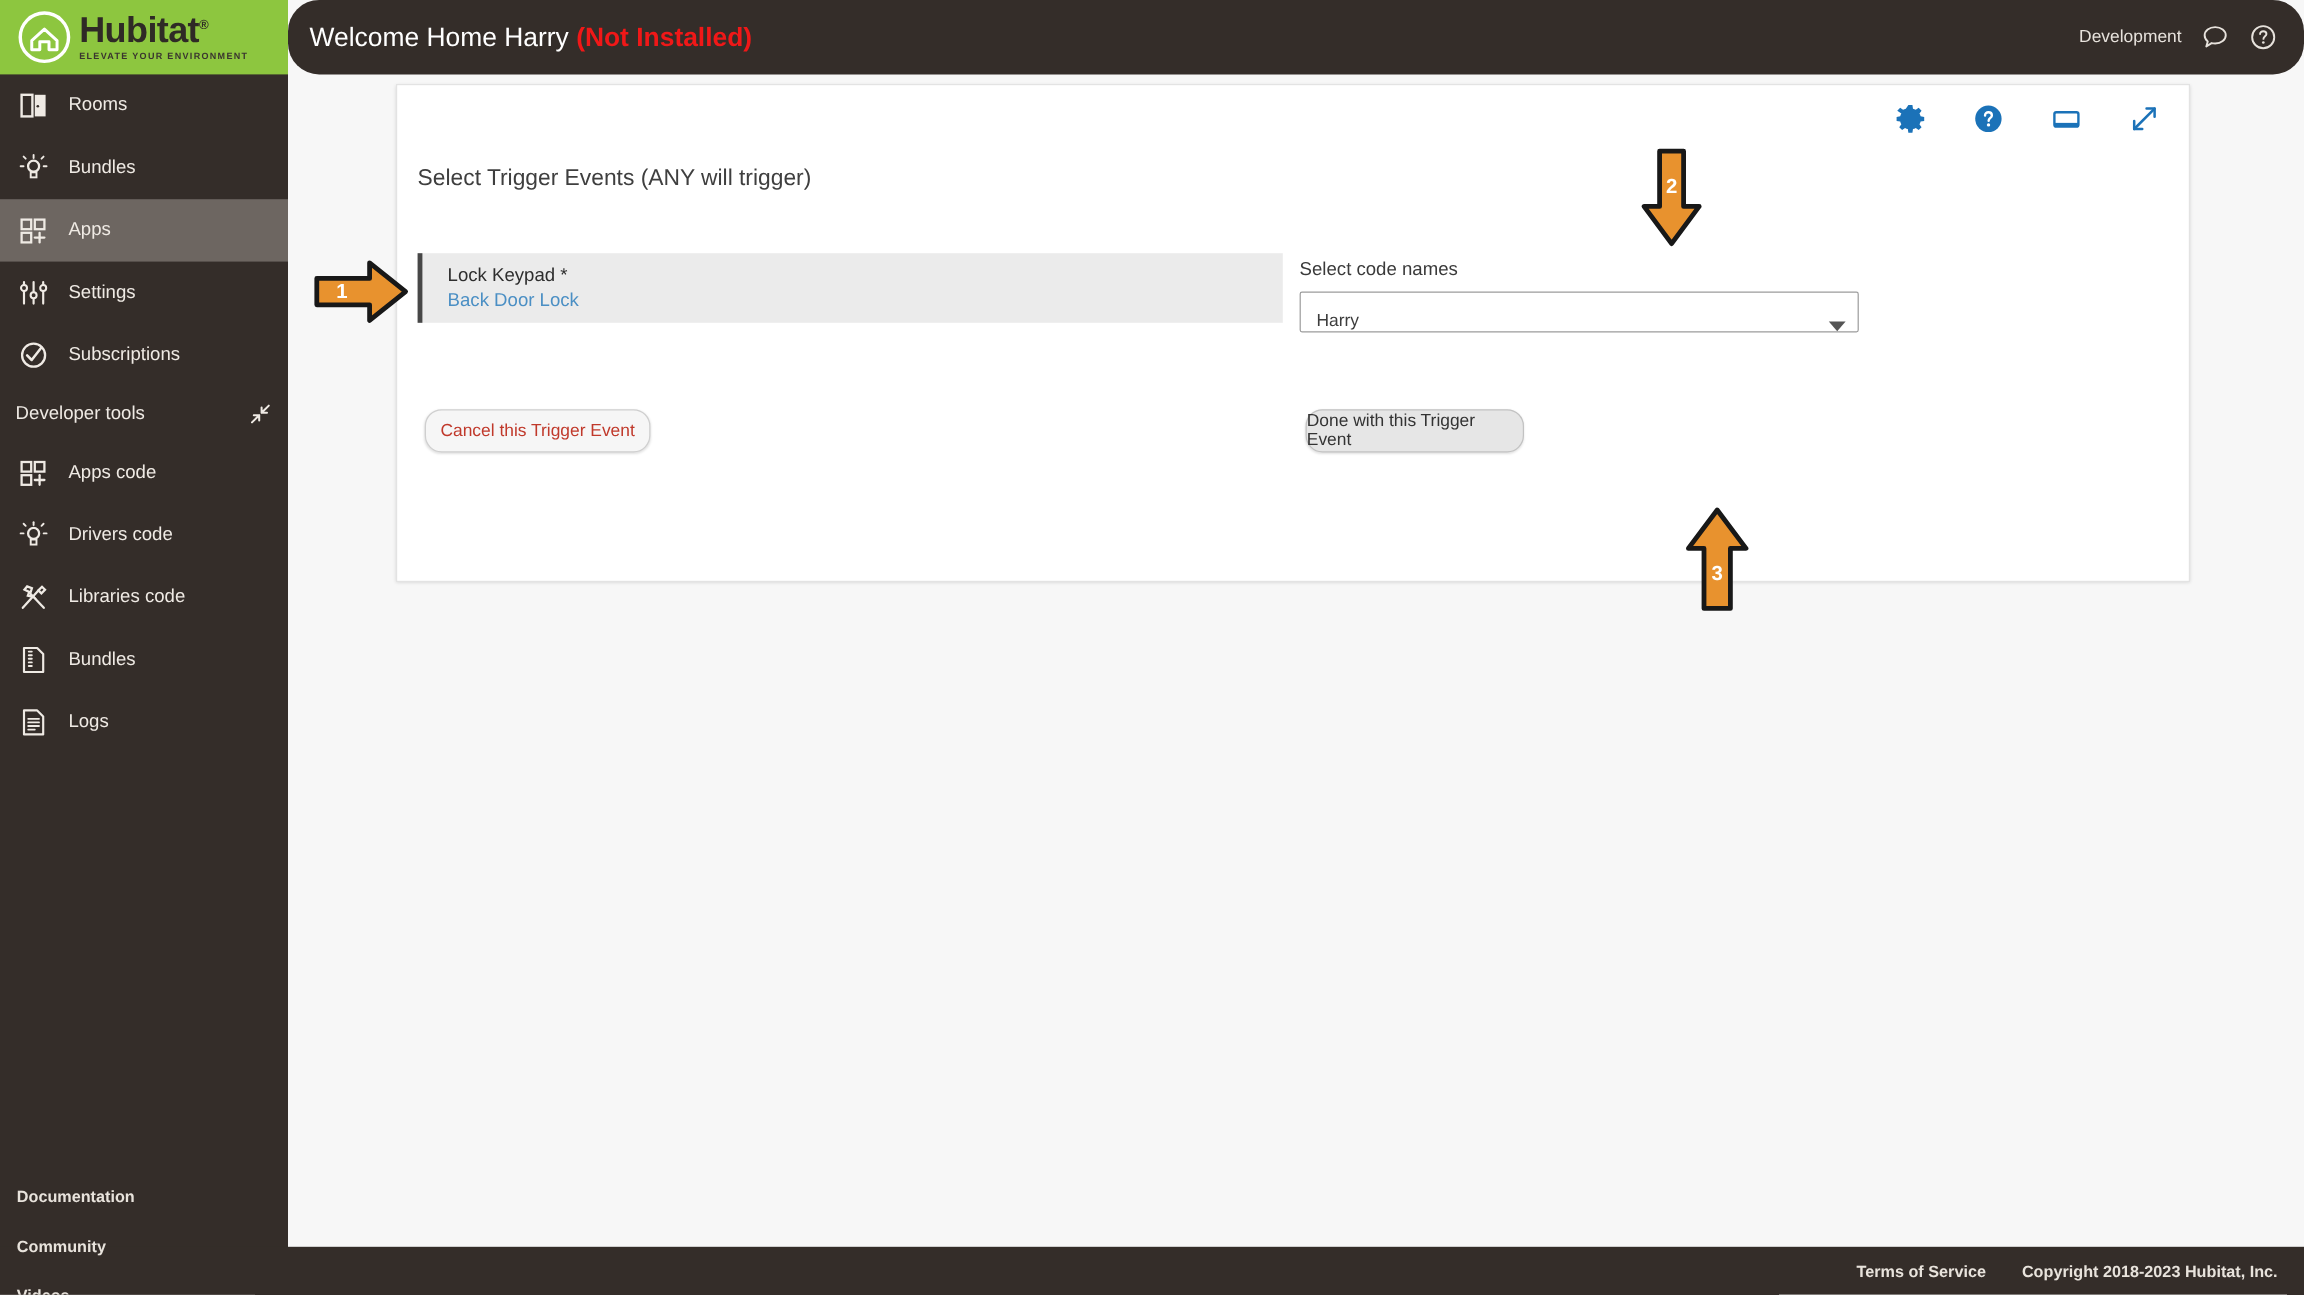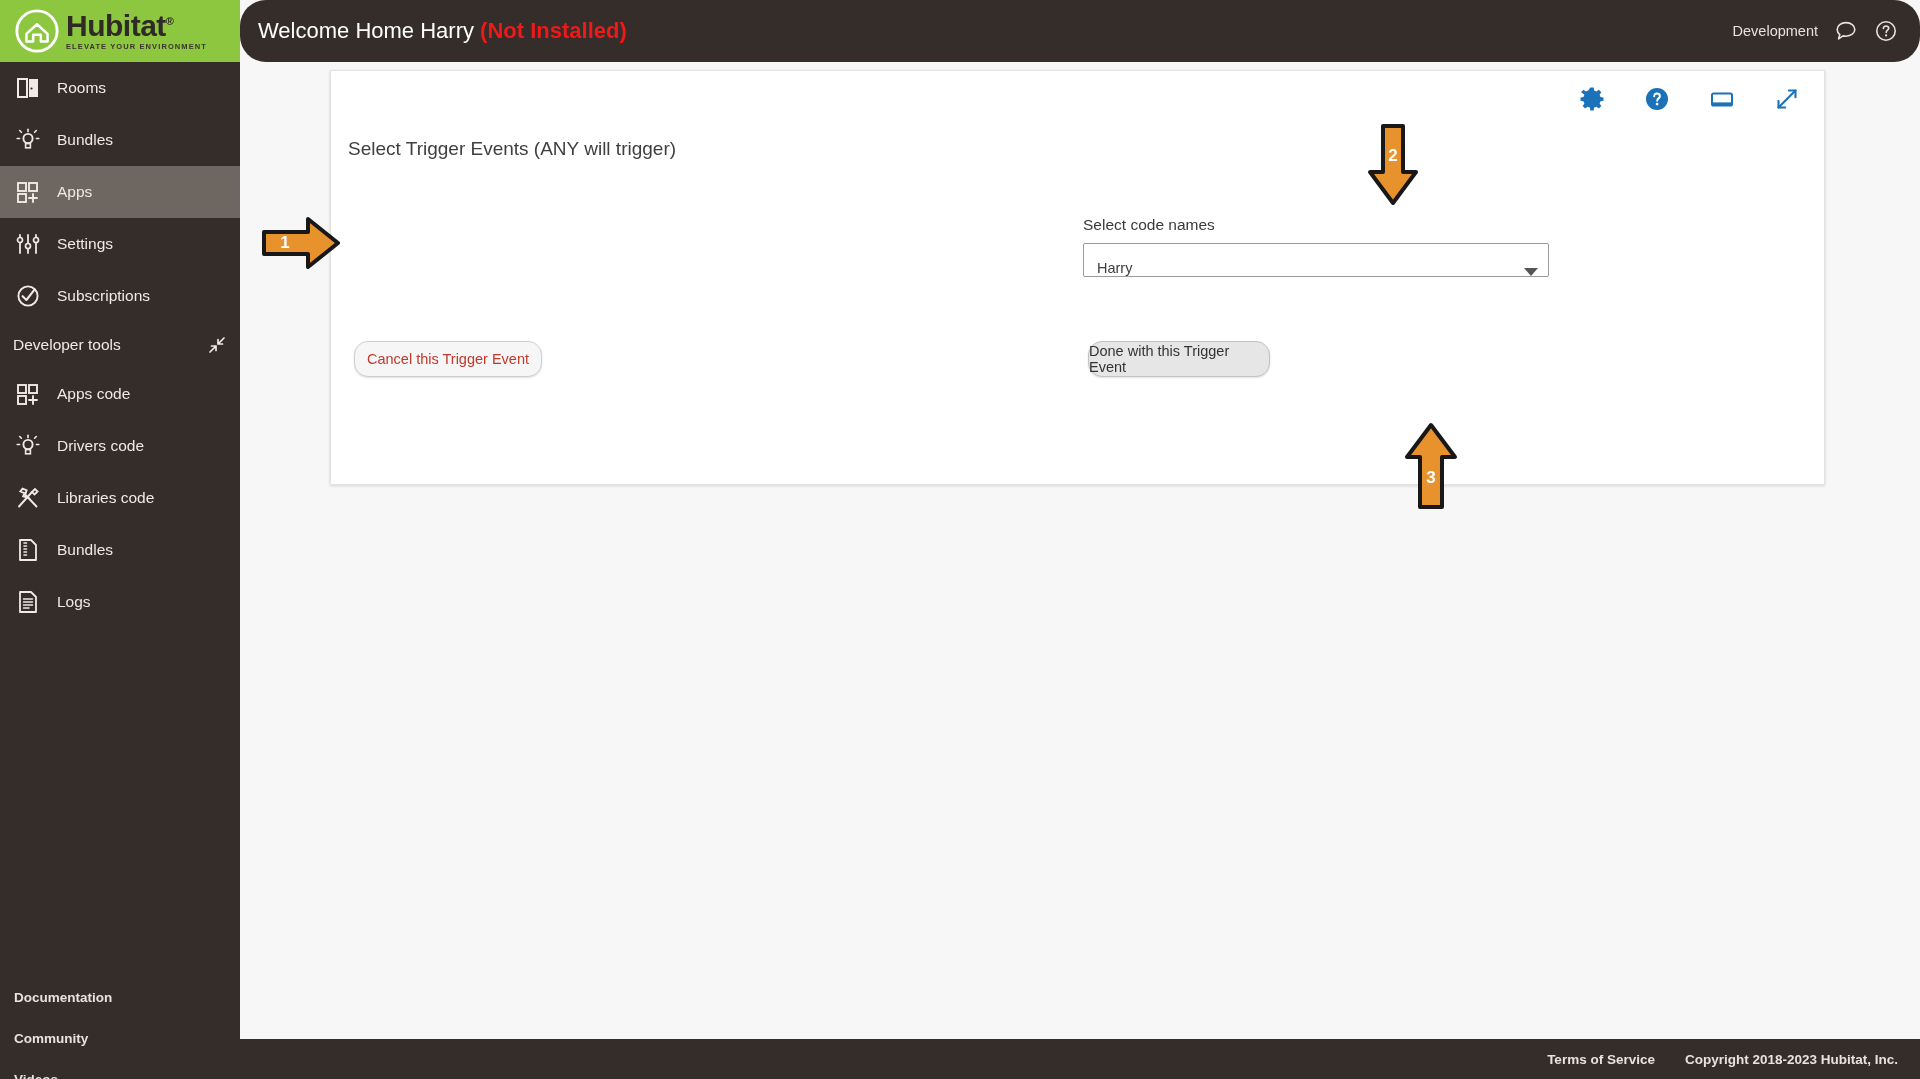--- a/index.html
+++ b/index.html
@@ -416,20 +416,24 @@
               <line x1="4.5" y1="21.5" x2="21.5" y2="4.5"></line>
               <polyline points="21.5,11.2 21.5,4.5 14.8,4.5"></polyline>
               <polyline points="4.5,14.8 4.5,21.5 11.2,21.5"></polyline>
             </g>
           </svg>
         </span>
       </div>
 
       <div class="section-title">Select Trigger Events (ANY will trigger)</div>
 
+      <div class="device-box">
+        <div class="device-label">Lock Keypad *</div>
+        <a class="device-link">Back Door Lock</a>
+      </div>
 
       <div class="codenames-label">Select code names</div>
       <div class="select-wrap">
         <span class="select-value">Harry</span>
         <span class="select-caret"></span>
       </div>
 
       <div class="btn btn-cancel">Cancel this Trigger Event</div>
       <div class="btn btn-done">Done with this Trigger Event</div>
     </div>

